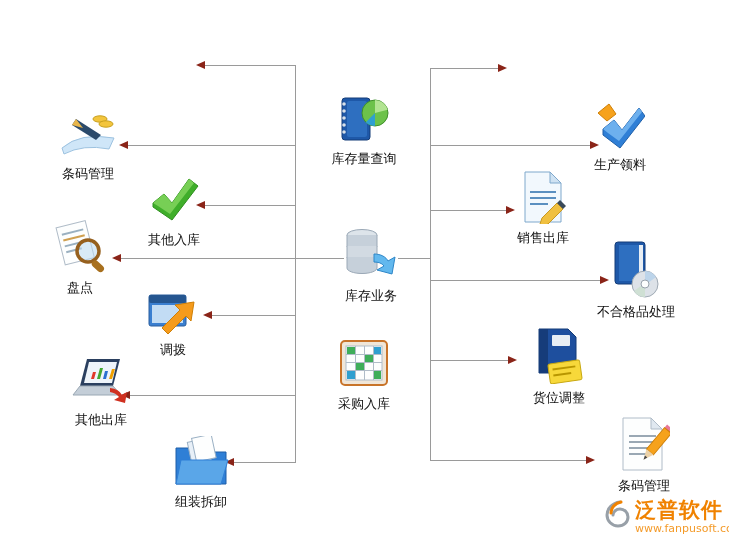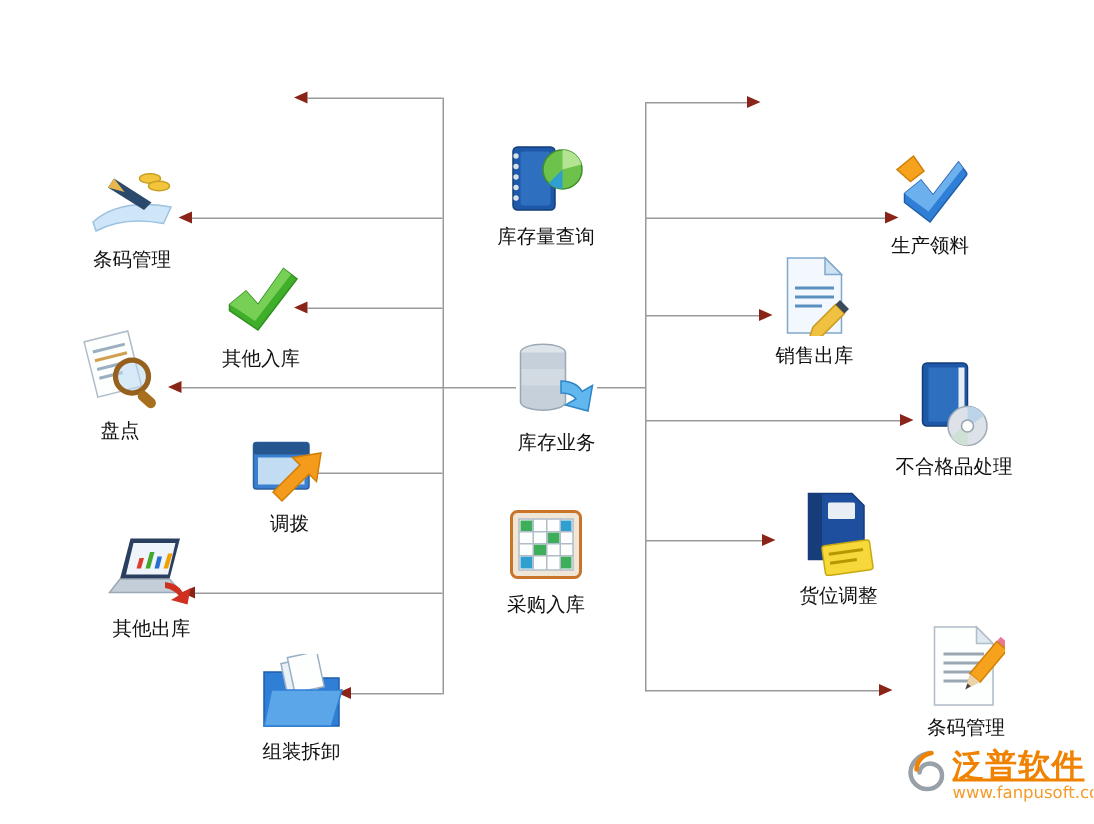--- a/index.html
+++ b/index.html
@@ -12,21 +12,21 @@
   .arr   { position:absolute; width:0; height:0; }
   .arr.l { border-top:4px solid transparent; border-bottom:4px solid transparent; border-right:9px solid #8a2418; }
   .arr.r { border-top:4px solid transparent; border-bottom:4px solid transparent; border-left:9px solid #8a2418; }
 
   .node { position:absolute; display:flex; flex-direction:column; align-items:center; gap:7px; cursor:pointer; }
   .node .ic { display:flex; align-items:center; justify-content:center; }
   .node .label { font-size:13px; color:#111; white-space:nowrap; line-height:1.1; }
 
   .brand { position:absolute; left:604px; top:499px; display:flex; align-items:flex-start; gap:3px; cursor:pointer; }
   .brand-txt { display:flex; flex-direction:column; align-items:flex-start; }
-  .brand-name { font-size:21px; font-weight:bold; color:#f08200; letter-spacing:1px; line-height:1.1;text-decoration:underline; }
+  .brand-name { font-size:21px; font-weight:bold; color:#f08200; letter-spacing:1px; line-height:1.1; }
   .brand-url  { font-size:11px; color:#f49b2a; line-height:1.3; }
 </style>
 </head>
 <body>
 
 <div class="canvas">
 
   <div class="vline" style="left:295px;top:65px;height:398px"></div>
   <div class="vline" style="left:430px;top:68px;height:393px"></div>
 
@@ -93,21 +93,21 @@
           <line x1="12" y1="24" x2="34" y2="24" stroke="#9ab0c0" stroke-width="2"></line>
           <line x1="12" y1="30" x2="28" y2="30" stroke="#9ab0c0" stroke-width="2"></line>
         </g>
         <circle cx="36" cy="31" r="11" fill="rgba(185,216,240,.55)" stroke="#96601e" stroke-width="3.5"></circle>
         <rect x="43" y="39" width="14" height="7" rx="3.5" transform="rotate(42 43 39)" fill="#a8701e"></rect>
       </svg>
     </span>
     <span class="label">盘点</span>
   </div>
 
-  <div class="node" style="left:148px;top:288px;width:90px">
+  <div class="node" style="left:128px;top:288px;width:90px">
     <span class="ic">
       <svg width="54" height="48" viewBox="0 0 54 48">
         <rect x="3" y="7" width="37" height="31" rx="2" fill="#3a7fd0" stroke="#2b5f9e"></rect>
         <rect x="3" y="7" width="37" height="8" rx="2" fill="#255690"></rect>
         <rect x="6" y="17" width="31" height="18" fill="#c2dcf4"></rect>
         <path d="M16 40L34 22l-5-5 19-3-3 19-5-5-18 18z" fill="#f59b1c" stroke="#cf7f06"></path>
       </svg>
     </span>
     <span class="label">调拨</span>
   </div>

